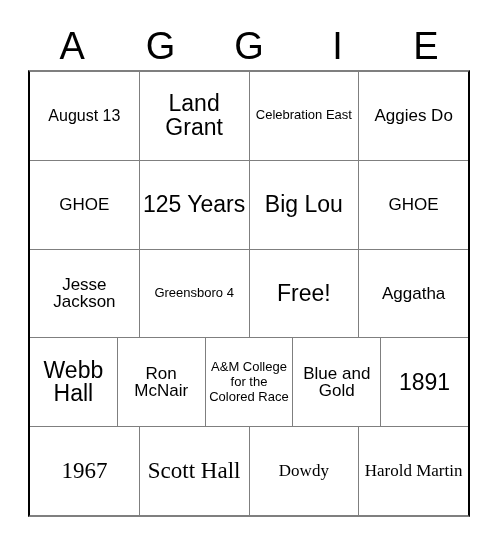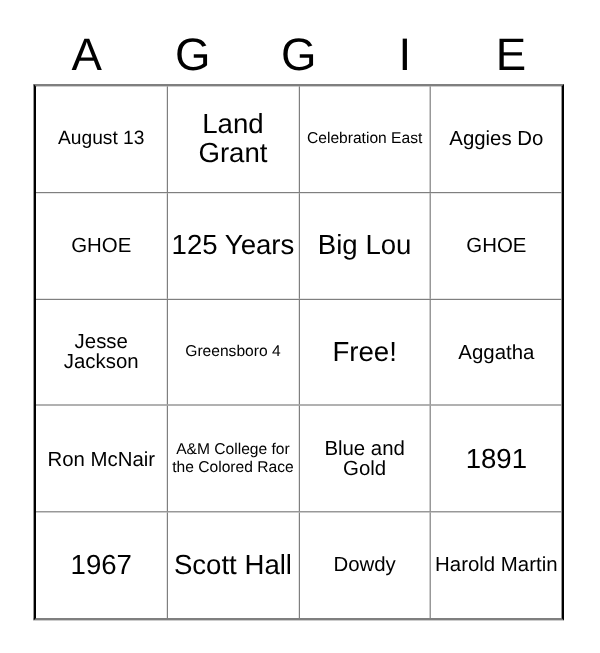--- a/index.html
+++ b/index.html
@@ -55,20 +55,21 @@
     background: #ffffff;
   }
   .grid-row {
     flex: 1 1 0;
     display: flex;
     border-bottom: 1px solid #7f7f7f;
     box-sizing: border-box;
   }
   .grid-row:last-child {
     border-bottom: none;
+    font-family: Liberation Serif, serif;
   }
   .cell {
     flex: 1 1 0;
     border-right: 1px solid #7f7f7f;
     box-sizing: border-box;
     display: flex;
     align-items: center;
     justify-content: center;
     text-align: center;
     overflow: hidden;
@@ -145,20 +146,23 @@
         </div>
       <div class="cell sz-xl">
           <span class="cell-text">Free!</span>
         </div>
       <div class="cell sz-md">
           <span class="cell-text">Aggatha</span>
         </div>
     </div>
 
     <div class="grid-row">
+      <div class="cell sz-xl">
+          <span class="cell-text">Webb Hall</span>
+        </div>
       <div class="cell sz-md">
           <span class="cell-text">Ron McNair</span>
         </div>
       <div class="cell sz-xs">
           <span class="cell-text">A&amp;M College for the Colored Race</span>
         </div>
       <div class="cell sz-md">
           <span class="cell-text">Blue and Gold</span>
         </div>
       <div class="cell sz-xl">

